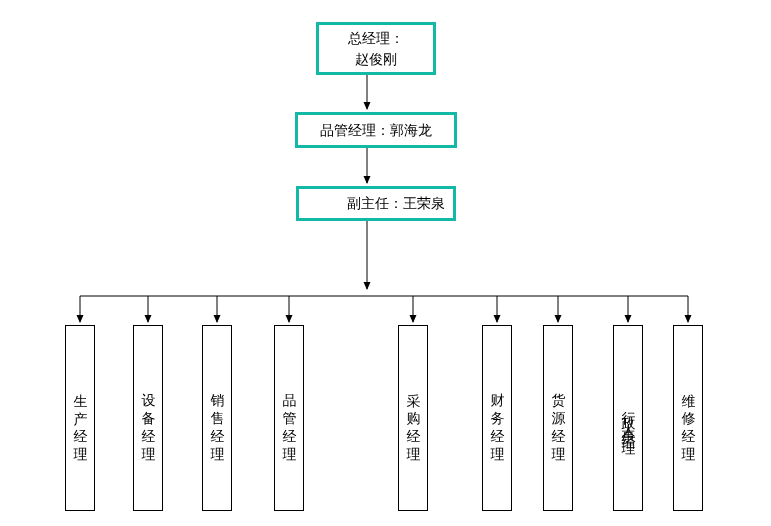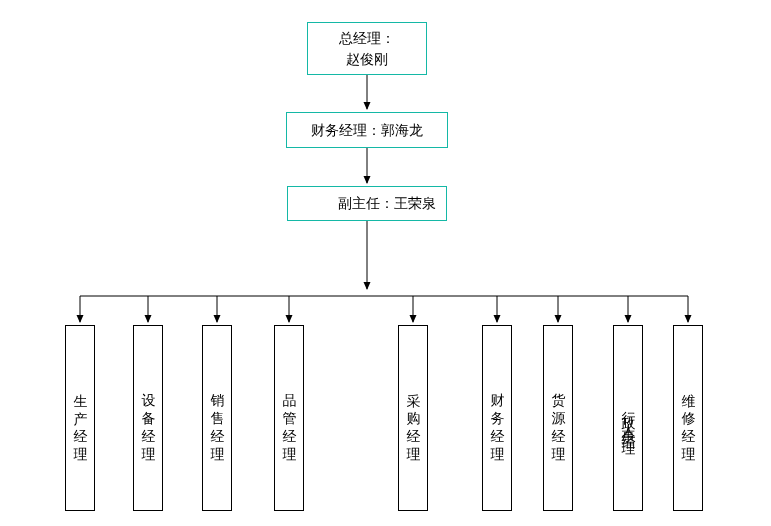--- a/index.html
+++ b/index.html
@@ -11,29 +11,30 @@
     position: relative;
     width: 771px;
     height: 526px;
     background: #ffffff;
     font-family: "Liberation Serif", serif;
     color: #000;
     overflow: hidden;
   }
   .box {
     position: absolute;
-    border: 1px solid #14b8a6;
+    border: 3px solid #14b8a6;
     background: #fff;
     box-sizing: border-box;
     display: flex;
     align-items: center;
     justify-content: center;
     font-size: 14px;
     line-height: 1.5;
     text-align: center;
+    margin-left: 9px;
   }
   .box.top-box {
     left: 307px; top: 22px; width: 120px; height: 53px;
     flex-direction: column;
   }
   .box.mid-box-1 { left: 286px; top: 112px; width: 162px; height: 36px; }
   .box.mid-box-2 { left: 287px; top: 186px; width: 160px; height: 35px; padding-left: 40px; }
 
   .vbox {
     position: absolute;
@@ -97,21 +98,21 @@
     <line x1="628" y1="296" x2="628" y2="322" stroke="#000" stroke-width="1" marker-end="url(#arrow)"></line>
     <line x1="688" y1="296" x2="688" y2="322" stroke="#000" stroke-width="1" marker-end="url(#arrow)"></line>
   </svg>
 
   <div class="box top-box">
     <span>总经理：</span>
     <span>赵俊刚</span>
   </div>
 
   <div class="box mid-box-1">
-    <span>财务经理：郭海龙</span>
+    <span>品管经理：郭海龙</span>
   </div>
 
   <div class="box mid-box-2">
     <span>副主任：王荣泉</span>
   </div>
 
   <div class="vbox" style="left:65px">
     <span>生产经理</span>
   </div>
   <div class="vbox" style="left:133px">

